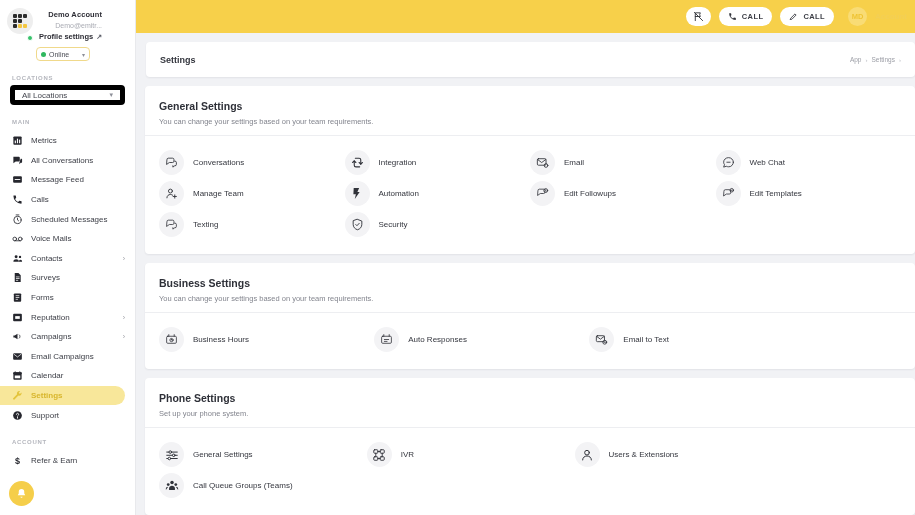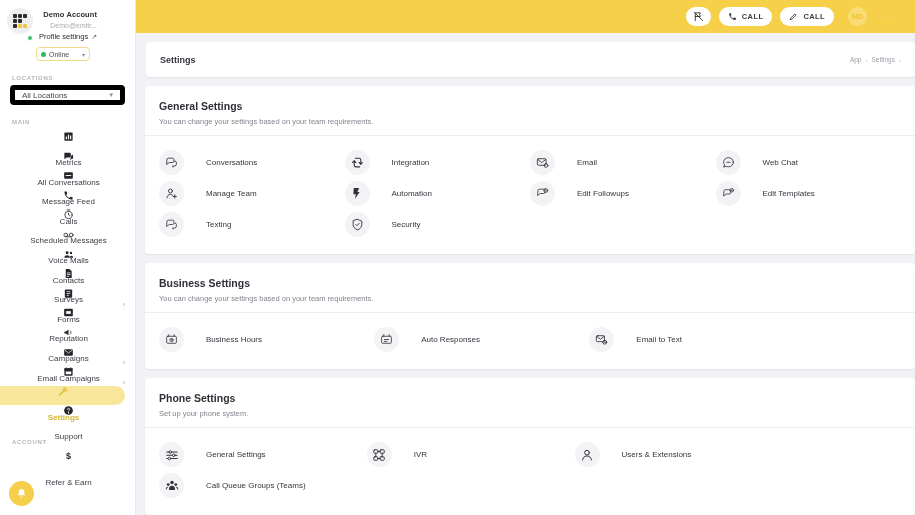--- a/index.html
+++ b/index.html
@@ -32,21 +32,21 @@
   .logo-grid i.y { background: #f3c63f; }
   .logo-grid i.off { background: transparent; }
   .online-dot {
     position: absolute; right: 0px; bottom: 1px;
     width: 6px; height: 6px; border-radius: 50%;
     background: #36c26a; border: 1.5px solid #fff;
   }
   .profile-text { padding-top: 1px; min-width: 0; text-align: right; }
   .p-name { font-size: 7.5px; font-weight: 700; color: #2d2d35; line-height: 11px; letter-spacing: .1px;}
   .p-email { font-size: 7px; color: #a9abb3; line-height: 11px; white-space: nowrap; overflow: hidden; }
-  .p-settings { font-size: 7.5px; font-weight: 400; color: #2d2d35; line-height: 11px; display: flex; align-items: center; gap: 3px; cursor: pointer;}
+  .p-settings { font-size: 7.5px; font-weight: 700; color: #2d2d35; line-height: 11px; display: flex; align-items: center; gap: 3px; cursor: pointer;}
   .ext-ico { font-size: 7px; color: #5a5c66; }
 
   .status-pill {
     margin: 5px 0 0 36px; width: 54px; height: 14px;
     border: 1px solid #f0d98b; border-radius: 4px;
     display: flex; align-items: center; gap: 3px; padding: 0 4px;
     font-size: 7px; color: #4b4d55; cursor: pointer; background:#fff;
   }
   .status-pill .dot { width: 5px; height: 5px; border-radius: 50%; background: #2fb85f; }
   .status-pill .cv { margin-left: auto; font-size: 6px; color: #8d8f98; }
@@ -57,23 +57,23 @@
   }
   .loc-select {
     margin: 0 10px; height: 20px; border: 5px solid #000000; border-radius: 4px;
     display: flex; align-items: center; padding: 0 7px;
     font-size: 8px; color: #44464f; cursor: pointer; background: #fff;
   }
   .loc-select .cv { margin-left: auto; font-size: 7px; color: #8d8f98; }
 
   .nav { padding-top: 2px; }
   .nav-item {
-    display: flex; align-items: center; gap: 16px;
+    display: flex; align-items: center; gap: 8px;
     height: 19.6px; padding: 0 10px 0 12px; cursor: pointer;
-    font-size: 8px; color: #3b3d45; position: relative; flex-direction: column;
+    font-size: 8px; color: #3b3d45; position: relative;
   }
   .nav-item .ic {
     width: 11px; display: flex; align-items: center; justify-content: center;
     color: #26272e; flex: 0 0 11px;
   }
   .nav-item svg { display: block; }
   .nav-item .lbl { white-space: nowrap; }
   .nav-item .chev { margin-left: auto; font-size: 7px; color: #9a9ca4; }
   .nav-item.active {
     background: #f8e79a; border-radius: 0 14px 14px 0; margin-right: 10px;
@@ -121,21 +121,21 @@
   .crumbs .sep { font-size: 6px; color: #b8bac1; }
   .crumbs .c2 { color: #9b9da5; }
 
   .card.panel { padding: 13px 0 14px 0; margin-left: 9px; }
   .panel-head { padding: 0 14px 9px 14px; border-bottom: 1px solid #edeef1; }
   .panel-title { font-size: 10.5px; font-weight: 700; color: #2e3038; line-height: 15px; }
   .panel-sub { font-size: 7.5px; color: #83858e; margin-top: 3px; }
 
   .grid { padding: 11px 14px 0 14px; display: flex; flex-wrap: wrap; }
   .tile {
-    display: flex; align-items: center; gap: 22px;
+    display: flex; align-items: center; gap: 9px;
     height: 31px; cursor: pointer; min-width: 0;
   }
   .tile .circle {
     width: 25px; height: 25px; border-radius: 50%; background: #f3f3f5;
     display: flex; align-items: center; justify-content: center;
     color: #31333a; flex: 0 0 25px;
   }
   .tile .tlabel { font-size: 8px; color: #34363e; white-space: nowrap; }
 
   .w-general > .tile { width: 25%; }

